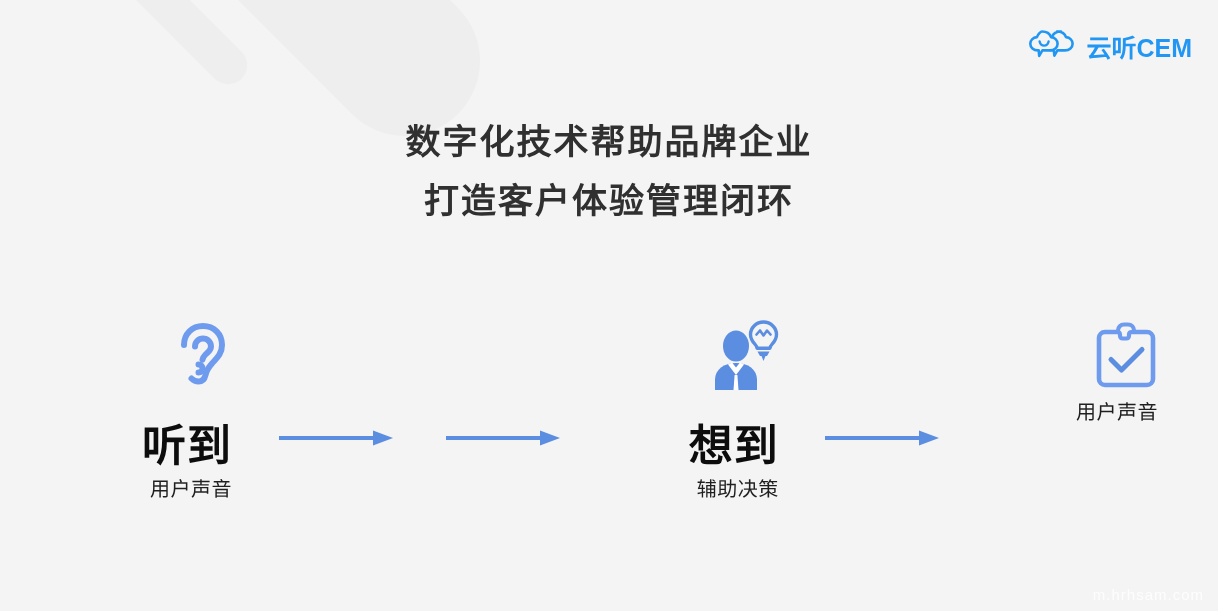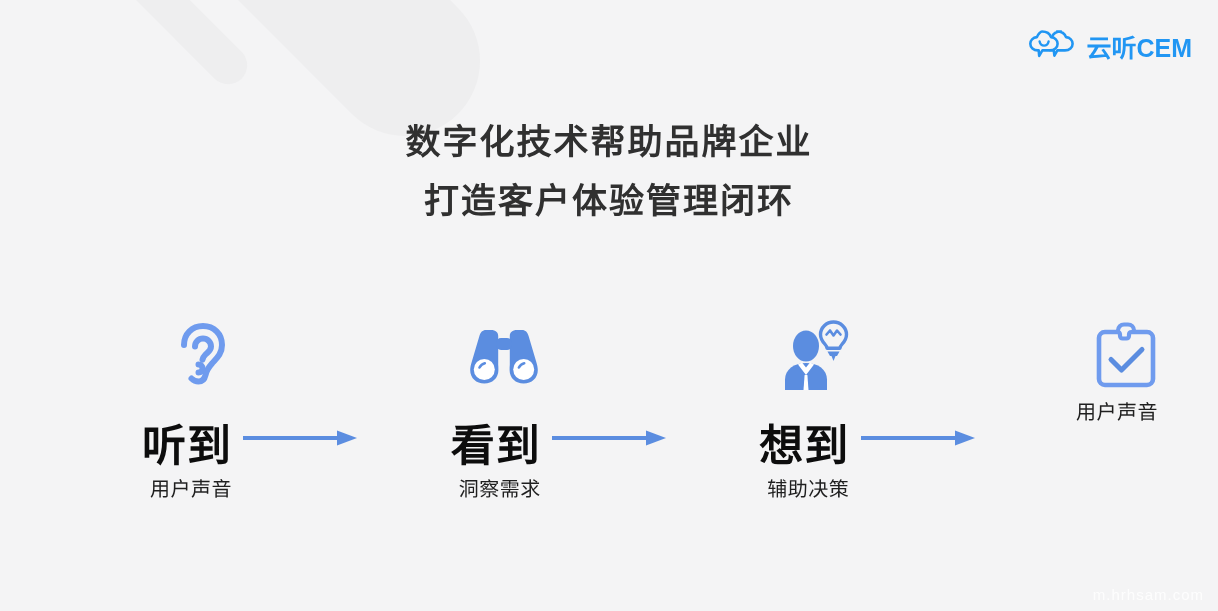--- a/index.html
+++ b/index.html
@@ -185,35 +185,20 @@
     <div class="step-sub">用户声音</div>
   </div>
 
   <div class="arrow-cell">
     <svg width="118" height="20" viewBox="0 0 118 20">
       <line x1="2" y1="10" x2="98" y2="10" stroke="#5b8de0" stroke-width="4" stroke-linecap="butt"></line>
       <polygon points="96,2.5 116,10 96,17.5" fill="#5b8de0"></polygon>
     </svg>
   </div>
 
-  <div class="step">
-    <div class="step-icon">
-      <svg width="74" height="60" viewBox="0 0 74 60">
-        <path d="M24 4h-5c-3.5 0-5.5 2.2-6.6 6L5 35c-1.2 4-1.8 6.4-1.8 9.2C3.2 52 9.3 57.5 17.3 57.5S31.4 52 31.4 44.2c0-2 0-3.4-.2-5.4V10c0-3.5-2.5-6-7.2-6z" fill="#5b8de0"></path>
-        <path d="M50 4h5c3.5 0 5.5 2.2 6.6 6L69 35c1.2 4 1.8 6.4 1.8 9.2 0 7.8-6.1 13.3-14.1 13.3S42.6 52 42.6 44.2c0-2 0-3.4.2-5.4V10c0-3.5 2.5-6 7.2-6z" fill="#5b8de0"></path>
-        <rect x="29" y="12" width="16" height="12" rx="5" fill="#5b8de0"></rect>
-        <circle cx="17.3" cy="43.5" r="10.5" fill="#ffffff"></circle>
-        <circle cx="56.7" cy="43.5" r="10.5" fill="#ffffff"></circle>
-        <path d="M12.5 41.5c1.2-2.4 3-3.8 5.3-4.3" fill="none" stroke="#5b8de0" stroke-width="2.6" stroke-linecap="round"></path>
-        <path d="M51.9 41.5c1.2-2.4 3-3.8 5.3-4.3" fill="none" stroke="#5b8de0" stroke-width="2.6" stroke-linecap="round"></path>
-      </svg>
-    </div>
-    <div class="step-title">看到</div>
-    <div class="step-sub">洞察需求</div>
-  </div>
 
   <div class="arrow-cell">
     <svg width="118" height="20" viewBox="0 0 118 20">
       <line x1="2" y1="10" x2="98" y2="10" stroke="#5b8de0" stroke-width="4" stroke-linecap="butt"></line>
       <polygon points="96,2.5 116,10 96,17.5" fill="#5b8de0"></polygon>
     </svg>
   </div>
 
   <div class="step">
     <div class="step-icon">

